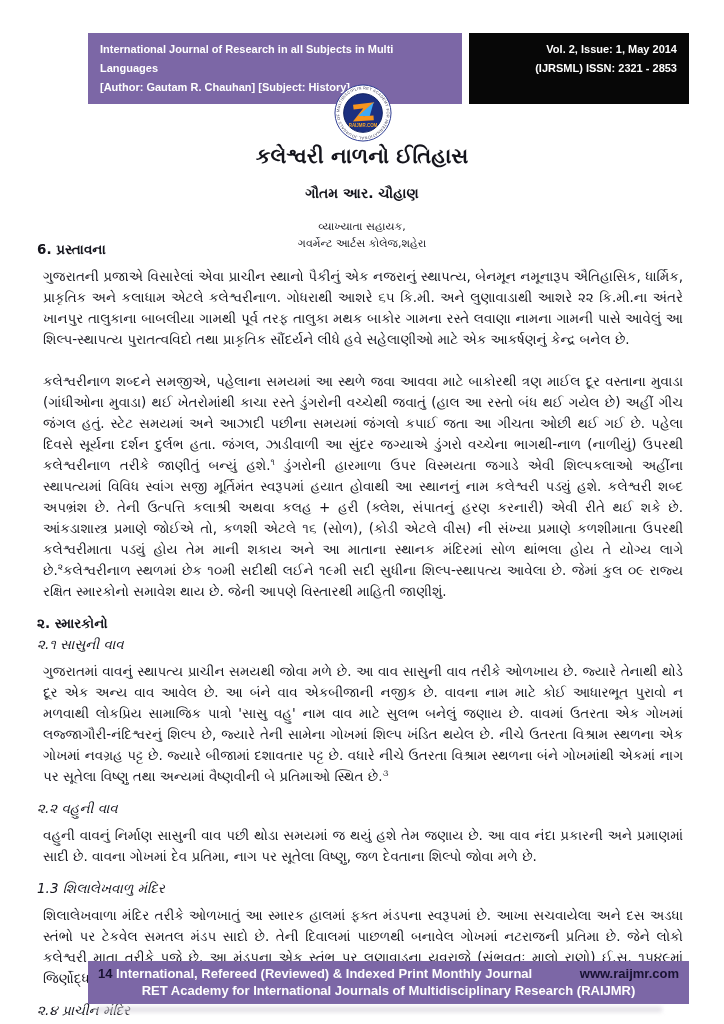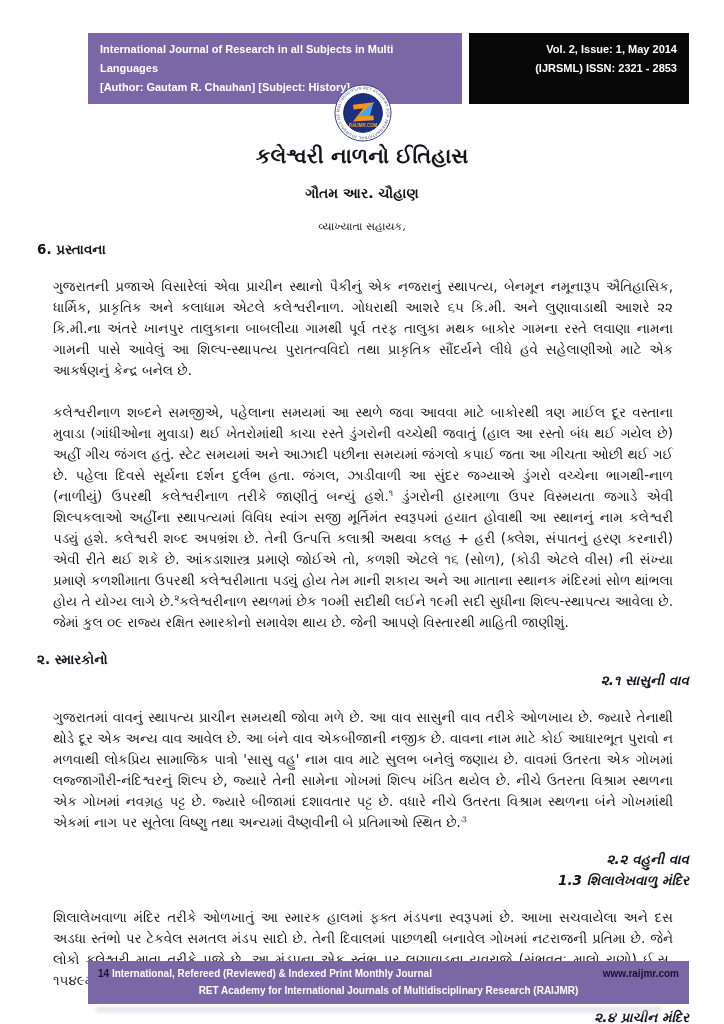--- a/index.html
+++ b/index.html
@@ -22,29 +22,29 @@
   .title{font-size:21px;font-weight:bold;}
   .author{font-size:14px;font-weight:bold;margin-top:17px;}
   .role{font-size:11px;margin-top:18px;}
   .affil{font-size:11px;margin-top:4px;}
 
   
   .content{position:absolute;left:37px;top:239px;width:652px;color:#15151d;
            font-size:13.5px;line-height:21px;text-align:justify;
            font-family:"DejaVu Sans",sans-serif;}
   .heading{font-weight:bold;text-align:left;}
-  .subheading{font-weight:bold;font-style:italic;text-align:right;}
-  .para{margin:16px;}
+  .subheading{font-weight:normal;font-style:italic;text-align:left;}
+  .para{margin:6px;}
   .para + .para{margin-top:21px;}
   .para + .heading,.para + .subheading{margin-top:11px;}
   .content sup{font-size:9px;line-height:0;}
 
   
   .footer{position:absolute;left:88px;top:961px;width:601px;background:#7c67a6;
-          padding:4px 0 5px;font-weight:bold;font-size:10px;}
+          padding:4px 0 5px;font-weight:bold;font-size:13px;}
   .f1{display:flex;justify-content:space-between;padding:0 10px;line-height:17px;}
   .white{color:#ffffff;}
   .dark{color:#181232;}
   .f2{text-align:center;color:#ffffff;line-height:17px;}
   .scan-shadow{position:absolute;left:96px;top:1007px;width:566px;height:5px;
                background:#d8d5dd;filter:blur(2px);opacity:.75;}
 </style>
 </head>
 <body>
 
@@ -74,30 +74,32 @@
       <path d="M20 24 L36 22 L25 36 L41 35" stroke="#f7941d" stroke-width="5" fill="none"></path>
       <path d="M25 33 L41 19 L37 33 Z" fill="#3fa9f5"></path>
       <text x="30" y="44" text-anchor="middle" font-size="4.6" font-weight="bold" fill="#f0a32a" font-family="Liberation Sans, sans-serif">RAIJMR.COM</text>
     </svg>
   </div>
 
   <div class="titleblock">
     <div class="title">કલેશ્વરી નાળનો ઈતિહાસ</div>
     <div class="author">ગૌતમ આર. ચૌહાણ</div>
     <div class="role">વ્યાખ્યાતા સહાયક,</div>
+    <div class="affil">ગવર્મેન્ટ આર્ટસ કોલેજ,શહેરા</div>
   </div>
 
   <div class="content">
       <div class="heading">6. પ્રસ્તાવના</div>
       <p class="para">ગુજરાતની પ્રજાએ વિસારેલાં એવા પ્રાચીન સ્થાનો પૈકીનું એક નજરાનું સ્થાપત્ય, બેનમૂન નમૂનારૂપ ઐતિહાસિક, ધાર્મિક, પ્રાકૃતિક અને કલાધામ એટલે કલેશ્વરીનાળ.  ગોધરાથી આશરે ૬૫ કિ.મી. અને લુણાવાડાથી આશરે ૨૨ કિ.મી.ના અંતરે ખાનપુર તાલુકાના બાબલીયા ગામથી પૂર્વ તરફ તાલુકા મથક બાકોર ગામના રસ્તે લવાણા નામના ગામની પાસે આવેલું આ શિલ્પ-સ્થાપત્ય પુરાતત્વવિદો તથા પ્રાકૃતિક સૌંદર્યને લીધે હવે સહેલાણીઓ માટે એક આકર્ષણનું કેન્દ્ર બનેલ છે.</p>
       <p class="para">કલેશ્વરીનાળ શબ્દને સમજીએ, પહેલાના સમયમાં આ સ્થળે જવા આવવા માટે બાકોરથી ત્રણ માઈલ દૂર વસ્તાના મુવાડા (ગાંધીઓના મુવાડા) થઈ ખેતરોમાંથી કાચા રસ્તે ડુંગરોની વચ્ચેથી જવાતું (હાલ આ રસ્તો બંધ થઈ ગયેલ છે) અહીં ગીચ જંગલ હતું. સ્ટેટ સમયમાં અને આઝાદી પછીના સમયમાં જંગલો કપાઈ જતા આ ગીચતા ઓછી થઈ ગઈ છે. પહેલા દિવસે સૂર્યના દર્શન દુર્લભ હતા. જંગલ, ઝાડીવાળી આ સુંદર જગ્યાએ ડુંગરો વચ્ચેના ભાગથી-નાળ (નાળીયું) ઉપરથી કલેશ્વરીનાળ તરીકે જાણીતું બન્યું હશે.<sup>૧</sup> ડુંગરોની હારમાળા ઉપર વિસ્મયતા જગાડે એવી શિલ્પકલાઓ અહીંના સ્થાપત્યમાં વિવિધ સ્વાંગ સજી મૂર્તિમંત સ્વરૂપમાં હયાત હોવાથી આ સ્થાનનું નામ કલેશ્વરી પડ્યું હશે. કલેશ્વરી શબ્દ અપભ્રંશ છે. તેની ઉત્પત્તિ કલાશ્રી અથવા કલહ + હરી (ક્લેશ, સંપાતનું હરણ કરનારી) એવી રીતે થઈ શકે છે. આંકડાશાસ્ત્ર પ્રમાણે જોઈએ તો, કળશી એટલે ૧૬ (સોળ), (કોડી એટલે વીસ) ની સંખ્યા પ્રમાણે કળશીમાતા ઉપરથી કલેશ્વરીમાતા પડ્યું હોય તેમ માની શકાય અને આ માતાના સ્થાનક મંદિરમાં સોળ થાંભલા હોય તે યોગ્ય લાગે છે.<sup>૨</sup>કલેશ્વરીનાળ સ્થળમાં છેક ૧૦મી સદીથી લઈને ૧૯મી સદી સુધીના શિલ્પ-સ્થાપત્ય આવેલા છે. જેમાં કુલ ૦૯ રાજ્ય રક્ષિત સ્મારકોનો સમાવેશ થાય છે. જેની આપણે વિસ્તારથી માહિતી જાણીશું.</p>
       <div class="heading">૨. સ્મારકોનો</div>
       <div class="subheading">૨.૧ સાસુની વાવ</div>
       <p class="para">ગુજરાતમાં વાવનું સ્થાપત્ય પ્રાચીન સમયથી જોવા મળે છે. આ વાવ સાસુની વાવ તરીકે ઓળખાય છે. જ્યારે તેનાથી થોડે દૂર એક અન્ય વાવ આવેલ છે. આ બંને વાવ એકબીજાની નજીક છે. વાવના નામ માટે કોઈ આધારભૂત પુરાવો ન મળવાથી લોકપ્રિય સામાજિક પાત્રો 'સાસુ વહુ' નામ વાવ માટે સુલભ બનેલું જણાય છે. વાવમાં ઉતરતા એક ગોખમાં લજ્જાગૌરી-નંદિશ્વરનું શિલ્પ છે, જ્યારે તેની સામેના ગોખમાં શિલ્પ ખંડિત થયેલ છે. નીચે ઉતરતા વિશ્રામ સ્થળના એક ગોખમાં નવગ્રહ પટ્ટ છે. જ્યારે બીજામાં દશાવતાર પટ્ટ છે. વધારે નીચે ઉતરતા વિશ્રામ સ્થળના બંને ગોખમાંથી એકમાં નાગ પર સૂતેલા વિષ્ણુ તથા અન્યમાં વૈષ્ણવીની બે પ્રતિમાઓ સ્થિત છે.<sup>૩</sup></p>
       <div class="subheading">૨.૨ વહુની વાવ</div>
+      <p class="para">વહુની વાવનું નિર્માણ સાસુની વાવ પછી થોડા સમયમાં જ થયું હશે તેમ જણાય છે. આ વાવ નંદા પ્રકારની અને પ્રમાણમાં સાદી છે. વાવના ગોખમાં દેવ પ્રતિમા, નાગ પર સૂતેલા વિષ્ણુ, જળ દેવતાના શિલ્પો જોવા મળે છે.</p>
       <div class="subheading">1.3 શિલાલેખવાળુ મંદિર</div>
       <p class="para">શિલાલેખવાળા મંદિર તરીકે ઓળખાતું આ સ્મારક હાલમાં ફક્ત મંડપના સ્વરૂપમાં છે. આખા સચવાયેલા અને દસ અડધા સ્તંભો પર ટેકવેલ સમતલ  મંડપ સાદો છે. તેની દિવાલમાં પાછળથી બનાવેલ ગોખમાં નટરાજની પ્રતિમા છે. જેને લોકો કલેશ્વરી માતા તરીકે પૂજે છે. આ મંડપના એક સ્તંભ પર લુણાવાડના યુવરાજે (સંભવતઃ માલો રાણો) ઈ.સ. ૧૫૪૯માં જિર્ણોદ્ધાર કરાવ્યાનો ઉલ્લેખ છે. લેખ ઘસાયેલો હોય સ્પષ્ટ માહિતી મળી શકતી નથી.<sup>૪</sup></p>
       <div class="subheading">૨.૪ પ્રાચીન મંદિર</div>
       <p class="para">શિલાલેખવાળા મંદિરની સામે આ મંદિર સ્થાનિક ઘુમ્મટવાળા મંદિર તરીકે ઓળખાય છે. આ મંદિર પ્રાચીન મંદિર કે જે નષ્ટ થઈ ગયું તેની જગ્યાએ ઉભુ કરવામાં આવ્યું છે. નષ્ટ થયેલા મંદિરના ભગ્નાવશેષો આ વિસ્તારના પ્રાચીનતમ અવશેષો હોય તેમ જણાય છે.</p>
     </div>
 
   <div class="footer">
     <div class="f1">
       <span>
         <span class="dark">14</span>

